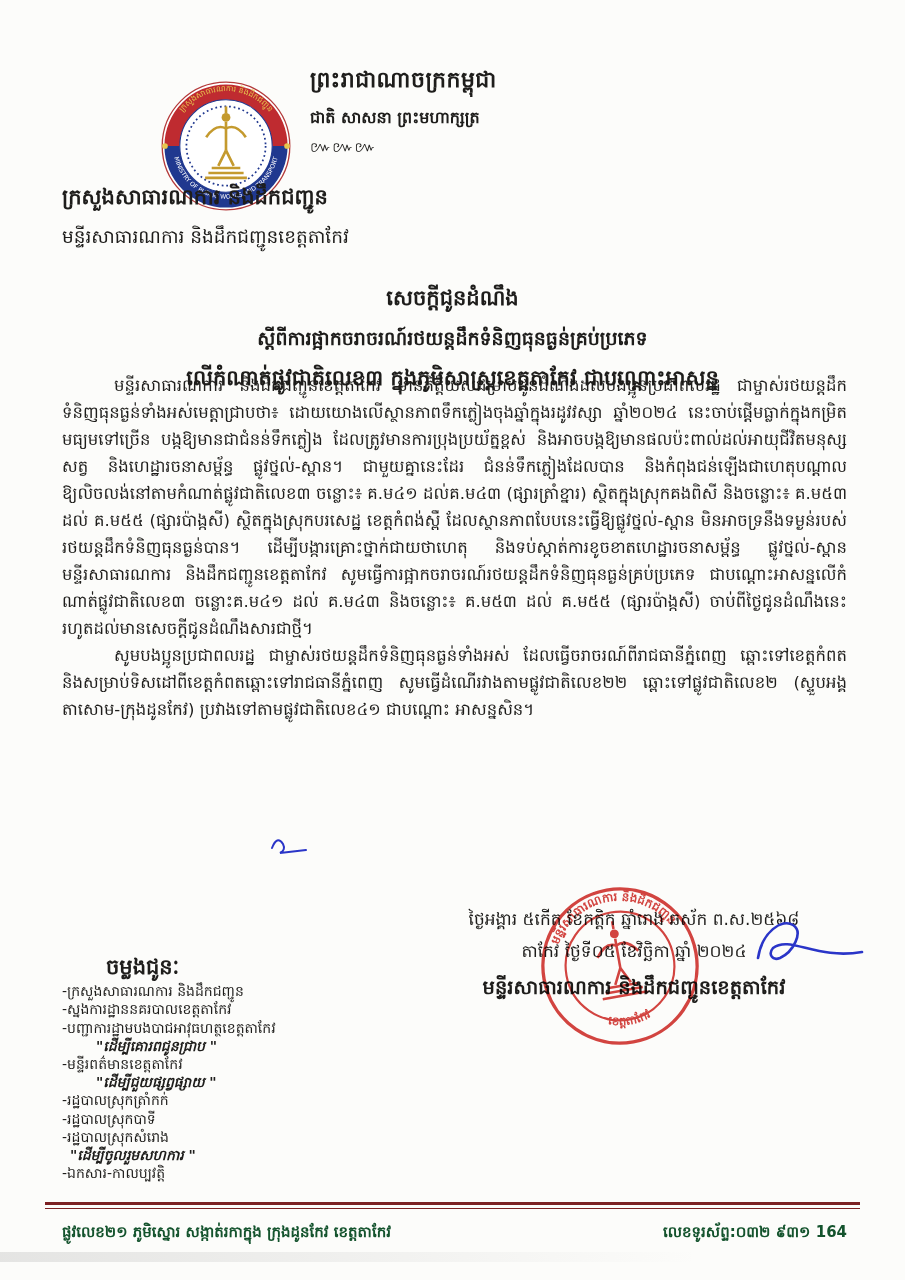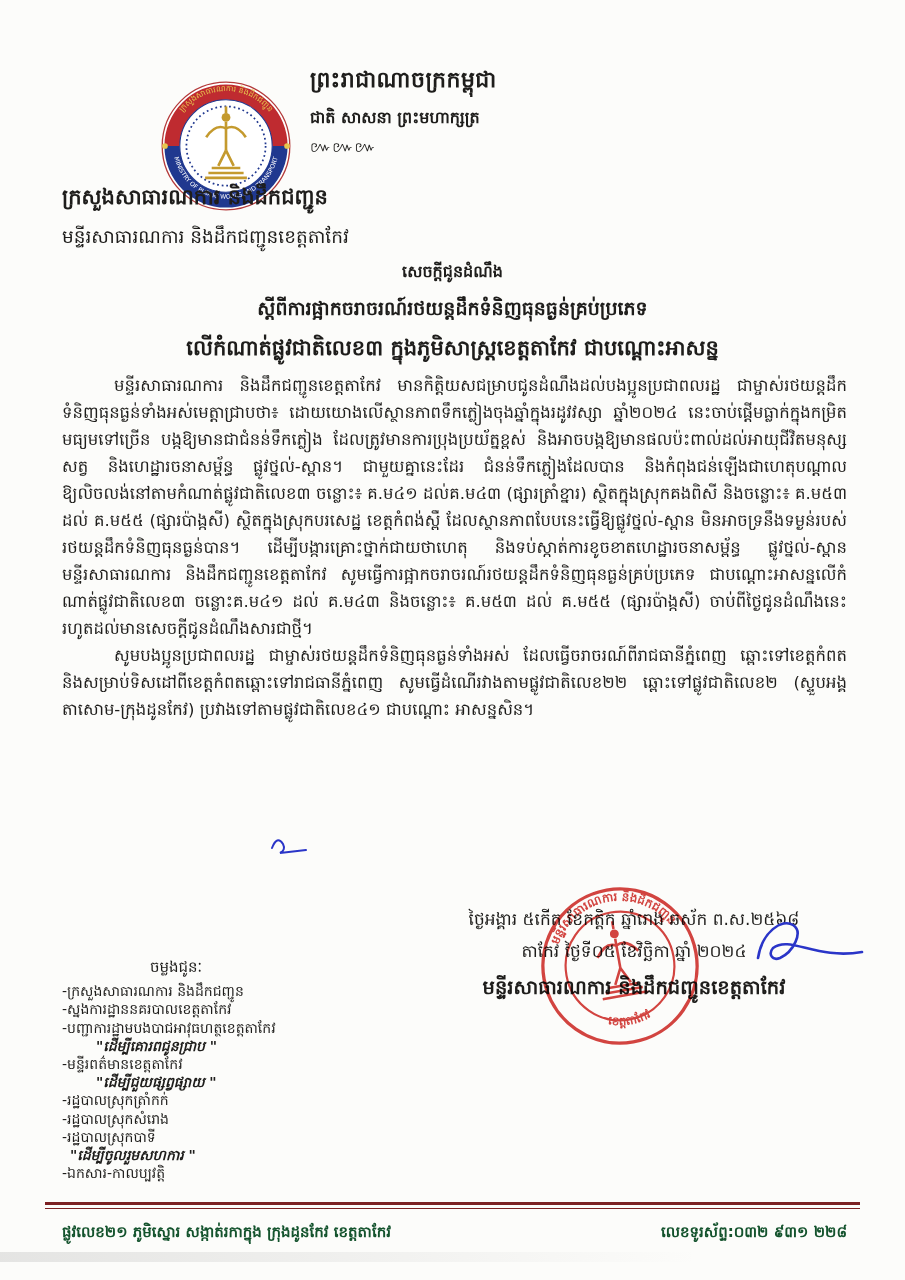--- a/index.html
+++ b/index.html
@@ -17,41 +17,41 @@
   .seal { position: absolute; left: 152px; top: 80px; width: 148px; height: 132px; }
   .kingdom { position: absolute; left: 310px; top: 66px; width: 490px; text-align: left; }
   .kingdom .k1 { font-size: 22px; font-weight: bold; letter-spacing: .5px; }
   .kingdom .k2 { font-size: 16px; font-weight: bold; margin-top: 9px; }
   .kingdom .k3 { font-size: 15px; margin-top: 6px; letter-spacing: 1px; }
   .agency { position: absolute; left: 62px; top: 183px; }
   .agency .a1 { font-size: 21px; font-weight: bold; }
   .agency .a2 { font-size: 18.5px; margin-top: 11px; }
   
   .doc-title { position: absolute; left: 0; top: 261px; width: 100%; text-align: center; font-weight: bold; }
-  .doc-title .t1 { font-size: 16px; }
+  .doc-title .t1 { font-size: 21px; margin-top: 23px; }
   .doc-title .t2 { font-size: 19px; margin-top: 11px; }
   .doc-title .t3 { font-size: 21px; margin-top: 10px; }
   
   .body-text { position: absolute; left: 62px; right: 58px; top: 372px; }
   .body-text p {
     font-size: 16.5px; line-height: 27px;
     text-align: justify; text-indent: 52px;
   }
   
   .dateline { position: absolute; left: 400px; top: 908px; width: 468px; text-align: center; }
   .dateline .d1 { font-size: 17px; }
   .dateline .d2 { font-size: 17px; margin-top: 7px; }
   .dateline .d3 { font-size: 19.5px; font-weight: bold; margin-top: 10px; }
   .stamp { position: absolute; left: 536px; top: 882px; width: 168px; height: 168px;
            opacity: .88; mix-blend-mode: multiply; transform: rotate(-10deg); }
   .sig { position: absolute; left: 748px; top: 912px; width: 122px; height: 62px; }
   .pen-mark { position: absolute; left: 266px; top: 836px; width: 44px; height: 24px; }
   
   .cc { position: absolute; left: 62px; top: 958px; width: 330px; font-size: 14px; line-height: 18.2px; }
-  .cc .cc-head { font-weight: normal; font-size: 15px; margin-left: 88px; margin-bottom: 6px; }
+  .cc .cc-head { font-weight: bold; font-size: 21px; margin-left: 44px; margin-bottom: 6px; }
   .cc .note { font-weight: bold; font-style: italic; margin-left: 34px; }
   .cc .note3 { font-weight: bold; font-style: italic; margin-left: 8px; }
   
   .footer-rule { position: absolute; left: 45px; right: 45px; top: 1202px; height: 7px;
                  border-top: 3px solid #7c2123; border-bottom: 1px solid #7c2123; }
   .footer-row { position: absolute; left: 62px; right: 58px; top: 1222px;
                 display: flex; justify-content: space-between;
                 font-size: 15px; font-weight: bold; color: #14532d; }
   .scan-shadow { position: absolute; left: 0; top: 1252px; width: 700px; height: 10px;
                  background: linear-gradient(to right, rgba(120,120,120,.18), rgba(120,120,120,0)); }
@@ -158,26 +158,26 @@
 
   <div class="cc">
     <div class="cc-head">ចម្លងជូនៈ</div>
     <div>-ក្រសួងសាធារណការ និងដឹកជញ្ជូន</div>
     <div>-ស្នងការដ្ឋាននគរបាលខេត្តតាកែវ</div>
     <div>-បញ្ជាការដ្ឋាមបងបាជអាវុធហត្ថខេត្តតាកែវ</div>
     <div class="note">"ដើម្បីគោរពជូនជ្រាប "</div>
     <div>-មន្ទីរពត៌មានខេត្តតាកែវ</div>
     <div class="note">"ដើម្បីជួយផ្សព្វផ្សាយ "</div>
     <div>-រដ្ឋបាលស្រុកត្រាំកក់</div>
+    <div>-រដ្ឋបាលស្រុកបាទី</div>
     <div>-រដ្ឋបាលស្រុកសំរោង</div>
-    <div>-រដ្ឋបាលស្រុកបាទី</div>
     <div class="note3">"ដើម្បីចូលរួមសហការ "</div>
     <div>-ឯកសារ-កាលប្បវត្តិ</div>
   </div>
 
   <div class="footer-rule"></div>
   <div class="footer-row">
     <span>ផ្លូវលេខ២១ ភូមិស្នោរ សង្កាត់រកាក្នុង ក្រុងដូនកែវ ខេត្តតាកែវ</span>
-    <span>លេខទូរស័ព្ទ:០៣២ ៩៣១ ២២៨</span>
+    <span>លេខទូរស័ព្ទ:០៣២ ៩៣១ 164</span>
   </div>
   <div class="scan-shadow"></div>
 
 </div>
 
 </body></html>

